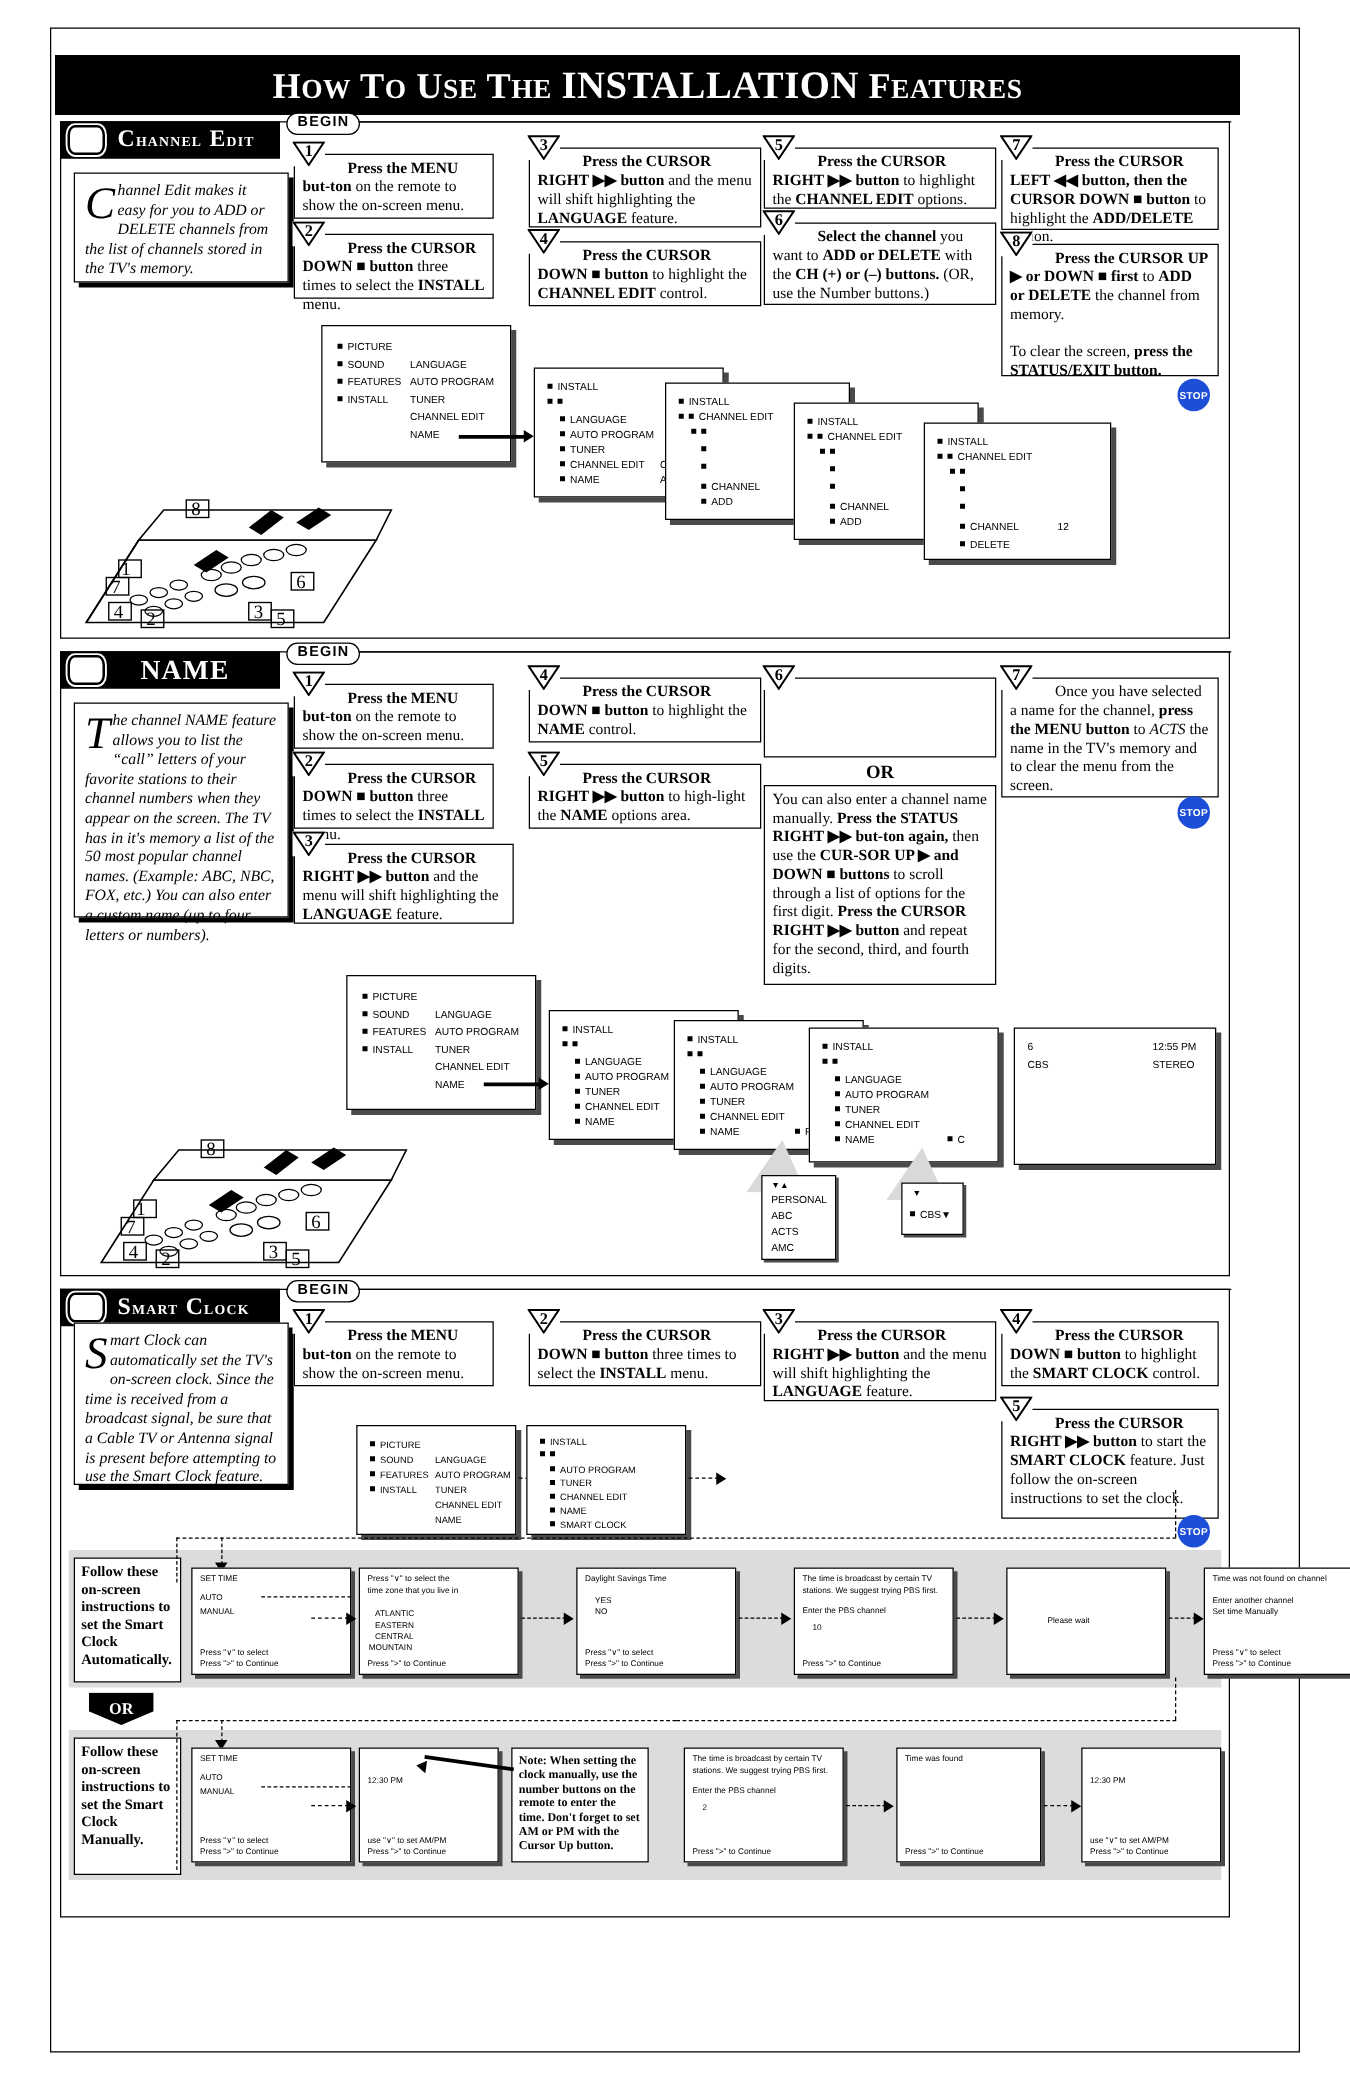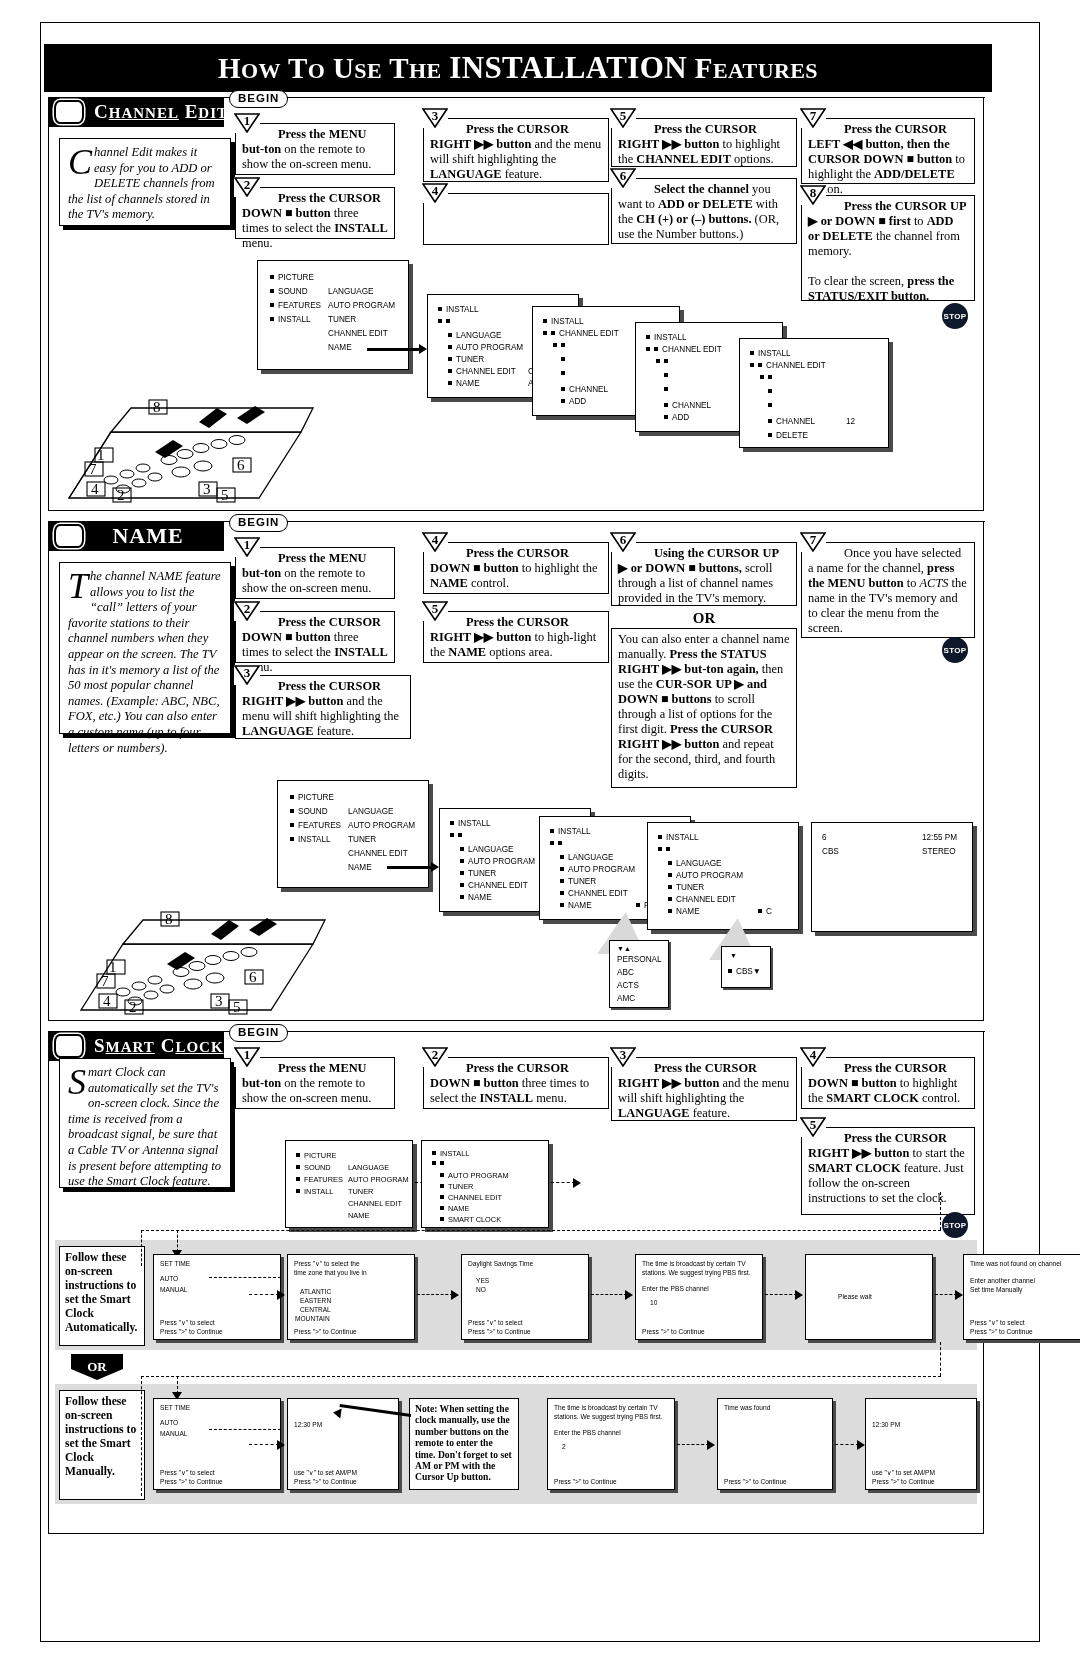--- a/index.html
+++ b/index.html
@@ -51,21 +51,21 @@
     border-radius:6px/8px;
     box-shadow:0 0 0 1.5px #fff;
     flex:none;
   }
   .sec-head .lbl {
     font-family:"Liberation Serif", serif;
     font-weight:bold; font-size:19px; color:#fff;
     letter-spacing:1px; white-space:nowrap;
     padding-right:8px;
   }
-  .sec-head .lbl .sc { font-size:15px;text-decoration:underline; }
+  .sec-head .lbl .sc { font-size:11px; }
 
   .begin {
     position:absolute;
     border:1.6px solid #000; border-radius:9px;
     background:#fff; padding:1px 8px 2px 8px;
     font-family:"Liberation Sans", sans-serif;
     font-size:11.5px; font-weight:bold; letter-spacing:1px;
     line-height:13px;
   }
   .beginrule {
@@ -120,21 +120,21 @@
   .num span { position:relative; z-index:2; line-height:15px; }
 
   .or-label {
     position:absolute;
     font-family:"Liberation Serif", serif;
     font-weight:bold; font-size:15px; text-align:center;
   }
 
   .stop {
     position:absolute; width:26px; height:26px; border-radius:50%;
-    background:#0f172a; color:#fff;
+    background:#1d4ed8; color:#fff;
     display:flex; align-items:center; justify-content:center;
     font-family:"Liberation Sans", sans-serif;
     font-size:8px; font-weight:bold; letter-spacing:.3px;
   }
 
   
   .osd {
     position:absolute;
     background:#fff; border:1.3px solid #000;
     box-shadow:4px 4px 0 #4a4a4a;
@@ -264,20 +264,21 @@
       <div class="firstline"><b>Press the CURSOR RIGHT ▶▶ button</b> and the menu will shift highlighting the <b>LANGUAGE</b> feature.</div>
     </div>
 
     <div class="step" style="left:374px; top:95px; width:186px; height:52px;">
       <div class="num">
         <svg class="dia" viewBox="0 0 26 20">
             <polygon points="1,1 25,1 13,19" fill="#fff" stroke="#000" stroke-width="1.6"></polygon>
           </svg>
         <span>4</span>
       </div>
+      <div class="firstline"><b>Press the CURSOR DOWN ■ button</b> to highlight the <b>CHANNEL EDIT</b> control.</div>
     </div>
 
     <div class="step" style="left:562px; top:20px; width:186px; height:49px;">
       <div class="num">
         <svg class="dia" viewBox="0 0 26 20">
             <polygon points="1,1 25,1 13,19" fill="#fff" stroke="#000" stroke-width="1.6"></polygon>
           </svg>
         <span>5</span>
       </div>
       <div class="firstline"><b>Press the CURSOR RIGHT ▶▶ button</b> to highlight the <b>CHANNEL EDIT</b> options.</div>
@@ -489,21 +490,20 @@
       <div class="firstline"><b>Press the CURSOR RIGHT ▶▶ button</b> to high-light the <b>NAME</b> options area.</div>
     </div>
 
     <div class="step" style="left:562px; top:20px; width:186px; height:64px;">
       <div class="num">
         <svg class="dia" viewBox="0 0 26 20">
             <polygon points="1,1 25,1 13,19" fill="#fff" stroke="#000" stroke-width="1.6"></polygon>
           </svg>
         <span>6</span>
       </div>
-      <div class="firstline"><b>Using the CURSOR UP ▶ or DOWN ■ buttons,</b> scroll through a list of channel names provided in the TV's memory.</div>
     </div>
 
     <div class="or-label" style="left:562px; top:88px; width:186px;">OR</div>
 
     <div class="step" style="left:562px; top:106px; width:186px; height:160px;">
       <div>You can also enter a channel name manually. <b>Press the STATUS RIGHT ▶▶ but-ton again,</b> then use the <b>CUR-SOR UP ▶ and DOWN ■ buttons</b> to scroll through a list of options for the first digit. <b>Press the CURSOR RIGHT ▶▶ button</b> and repeat for the second, third, and fourth digits.</div>
     </div>
 
     <div class="step" style="left:752px; top:20px; width:174px; height:96px;">
       <div class="num">

